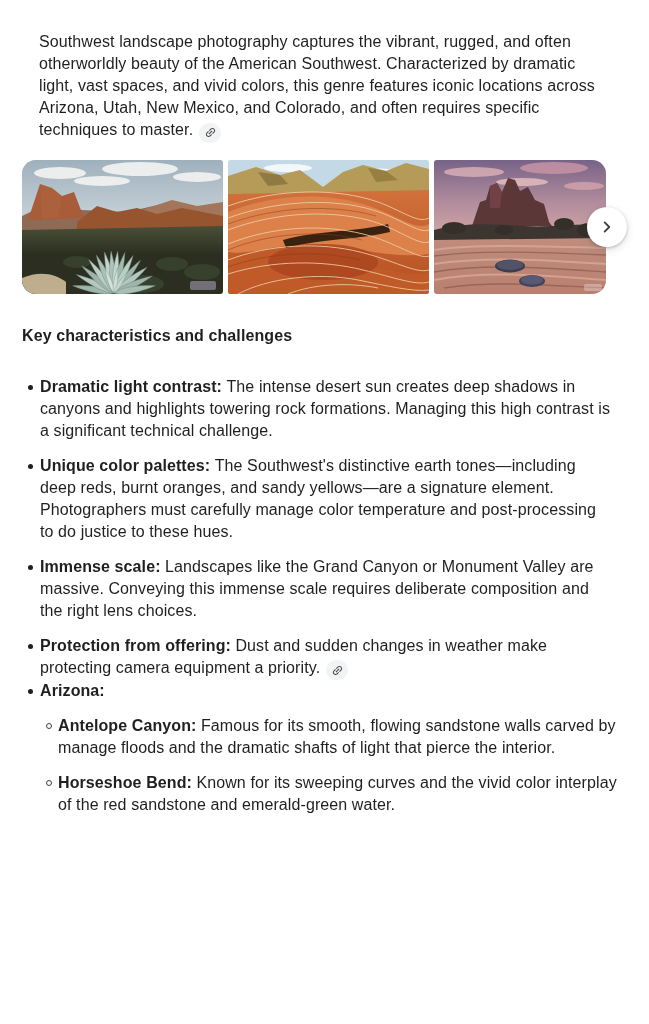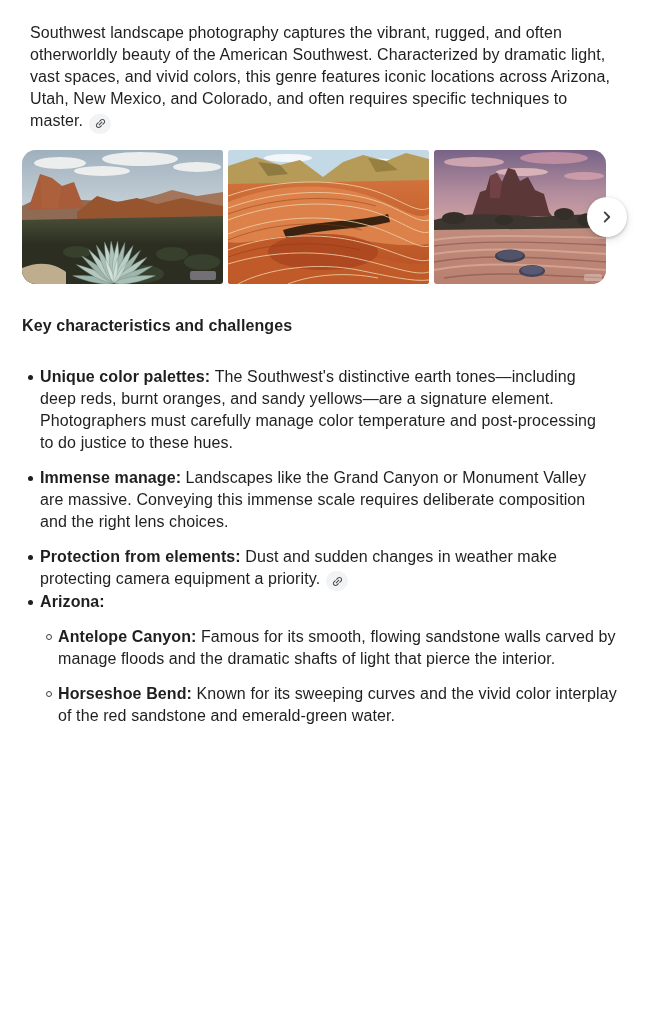--- a/index.html
+++ b/index.html
@@ -3,21 +3,21 @@
 <meta charset="utf-8">
 <style>
   html,body{margin:0;padding:0;background:#ffffff;}
   body{
     width:649px;height:1024px;overflow:hidden;
     font-family:"Liberation Sans","DejaVu Sans",sans-serif;
     color:#1f1f1f;
     -webkit-font-smoothing:antialiased;
   }
   .container{box-sizing:border-box;width:649px;padding:14px 20px 0 22px;}
-  .intro{margin:8px;font-size:16px;line-height:22px;letter-spacing:.1px;max-width:600px;}
+  .intro{margin:17px;font-size:16px;line-height:22px;letter-spacing:.1px;max-width:600px;}
   .cite-chip{
     display:inline-flex;align-items:center;justify-content:center;
     width:22px;height:20px;border-radius:11px;background:#f1f3f4;
     margin-left:6px;vertical-align:-4px;cursor:pointer;
   }
   
   .carousel{position:relative;margin-top:16px;height:134px;width:584px;display:flex;gap:5px;}
   .tile{height:134px;overflow:hidden;flex:0 0 auto;cursor:pointer;background:#ddd;}
   .tile svg{display:block;width:100%;height:100%;}
   .tile-1{width:201px;border-radius:14px 3px 3px 14px;}
@@ -219,33 +219,39 @@
     </button>
   </div>
 
   <h2 class="section-heading">Key characteristics and challenges</h2>
 
   <div class="list">
     <div class="li">
       <span class="marker">
           <i class="dot"></i>
         </span>
+      <p class="li-text"><b class="lead">Dramatic light contrast:</b><span>The intense desert sun creates deep shadows in canyons and highlights towering rock formations. Managing this high contrast is a significant technical challenge.</span></p>
+    </div>
+    <div class="li">
+      <span class="marker">
+          <i class="dot"></i>
+        </span>
       <p class="li-text"><b class="lead">Unique color palettes:</b><span>The Southwest's distinctive earth tones—including deep reds, burnt oranges, and sandy yellows—are a signature element. Photographers must carefully manage color temperature and post-processing to do justice to these hues.</span></p>
     </div>
     <div class="li">
       <span class="marker">
           <i class="dot"></i>
         </span>
-      <p class="li-text"><b class="lead">Immense manage:</b><span>Landscapes like the Grand Canyon or Monument Valley are massive. Conveying this immense scale requires deliberate composition and the right lens choices.</span></p>
-    </div>
-    <div class="li">
-      <span class="marker">
-          <i class="dot"></i>
-        </span>
-      <p class="li-text"><b class="lead">Protection from elements:</b><span>Dust and sudden changes in weather make protecting camera equipment a priority.</span><span class="cite-chip">
+      <p class="li-text"><b class="lead">Immense scale:</b><span>Landscapes like the Grand Canyon or Monument Valley are massive. Conveying this immense scale requires deliberate composition and the right lens choices.</span></p>
+    </div>
+    <div class="li">
+      <span class="marker">
+          <i class="dot"></i>
+        </span>
+      <p class="li-text"><b class="lead">Protection from offering:</b><span>Dust and sudden changes in weather make protecting camera equipment a priority.</span><span class="cite-chip">
             <svg viewBox="0 0 24 24" width="13" height="13" aria-hidden="true">
               <g transform="rotate(-45 12 12)">
                 <path fill="#47484c" d="M3.9 12c0-1.71 1.39-3.1 3.1-3.1h4V7H7c-2.76 0-5 2.24-5 5s2.24 5 5 5h4v-1.9H7c-1.71 0-3.1-1.39-3.1-3.1zM8 13h8v-2H8v2zm9-6h-4v1.9h4c1.71 0 3.1 1.39 3.1 3.1s-1.39 3.1-3.1 3.1h-4V17h4c2.76 0 5-2.24 5-5s-2.24-5-5-5z"></path>
               </g>
             </svg>
           </span></p>
     </div>
   </div>
 
 

